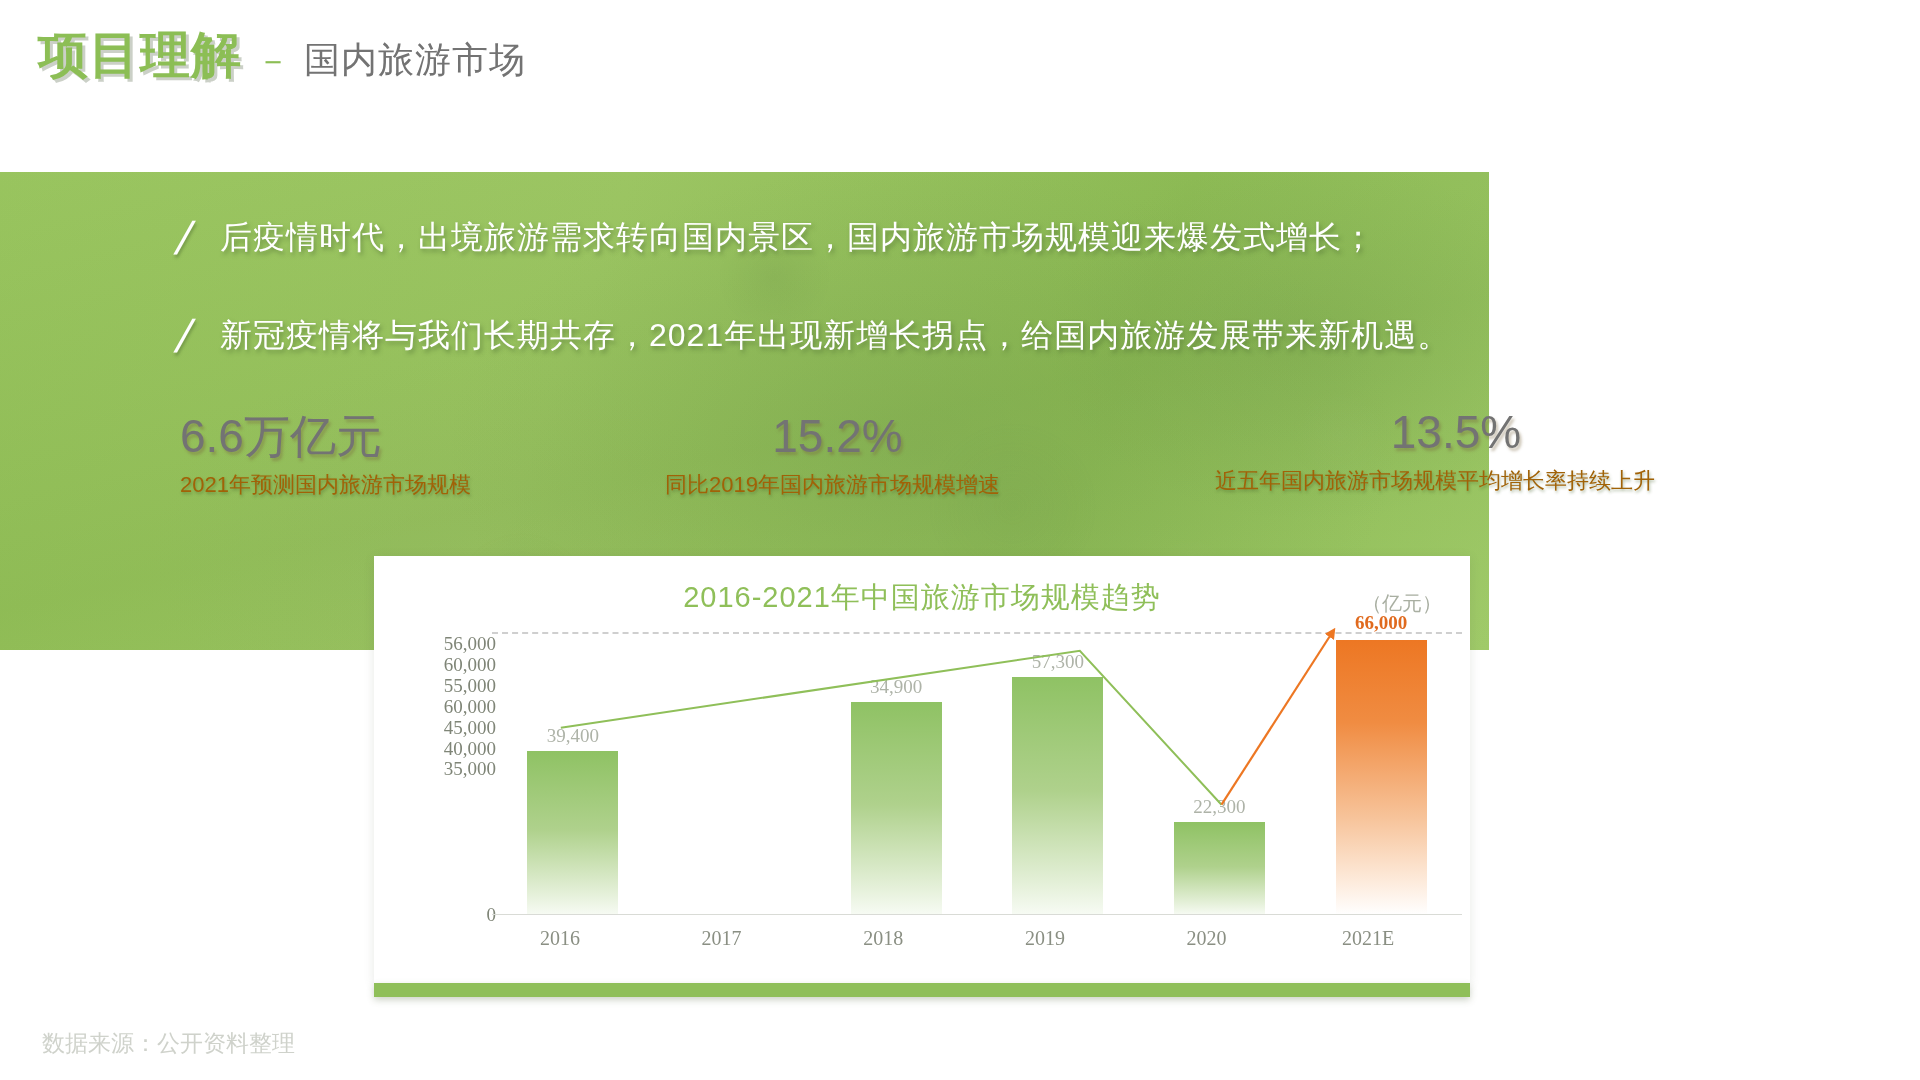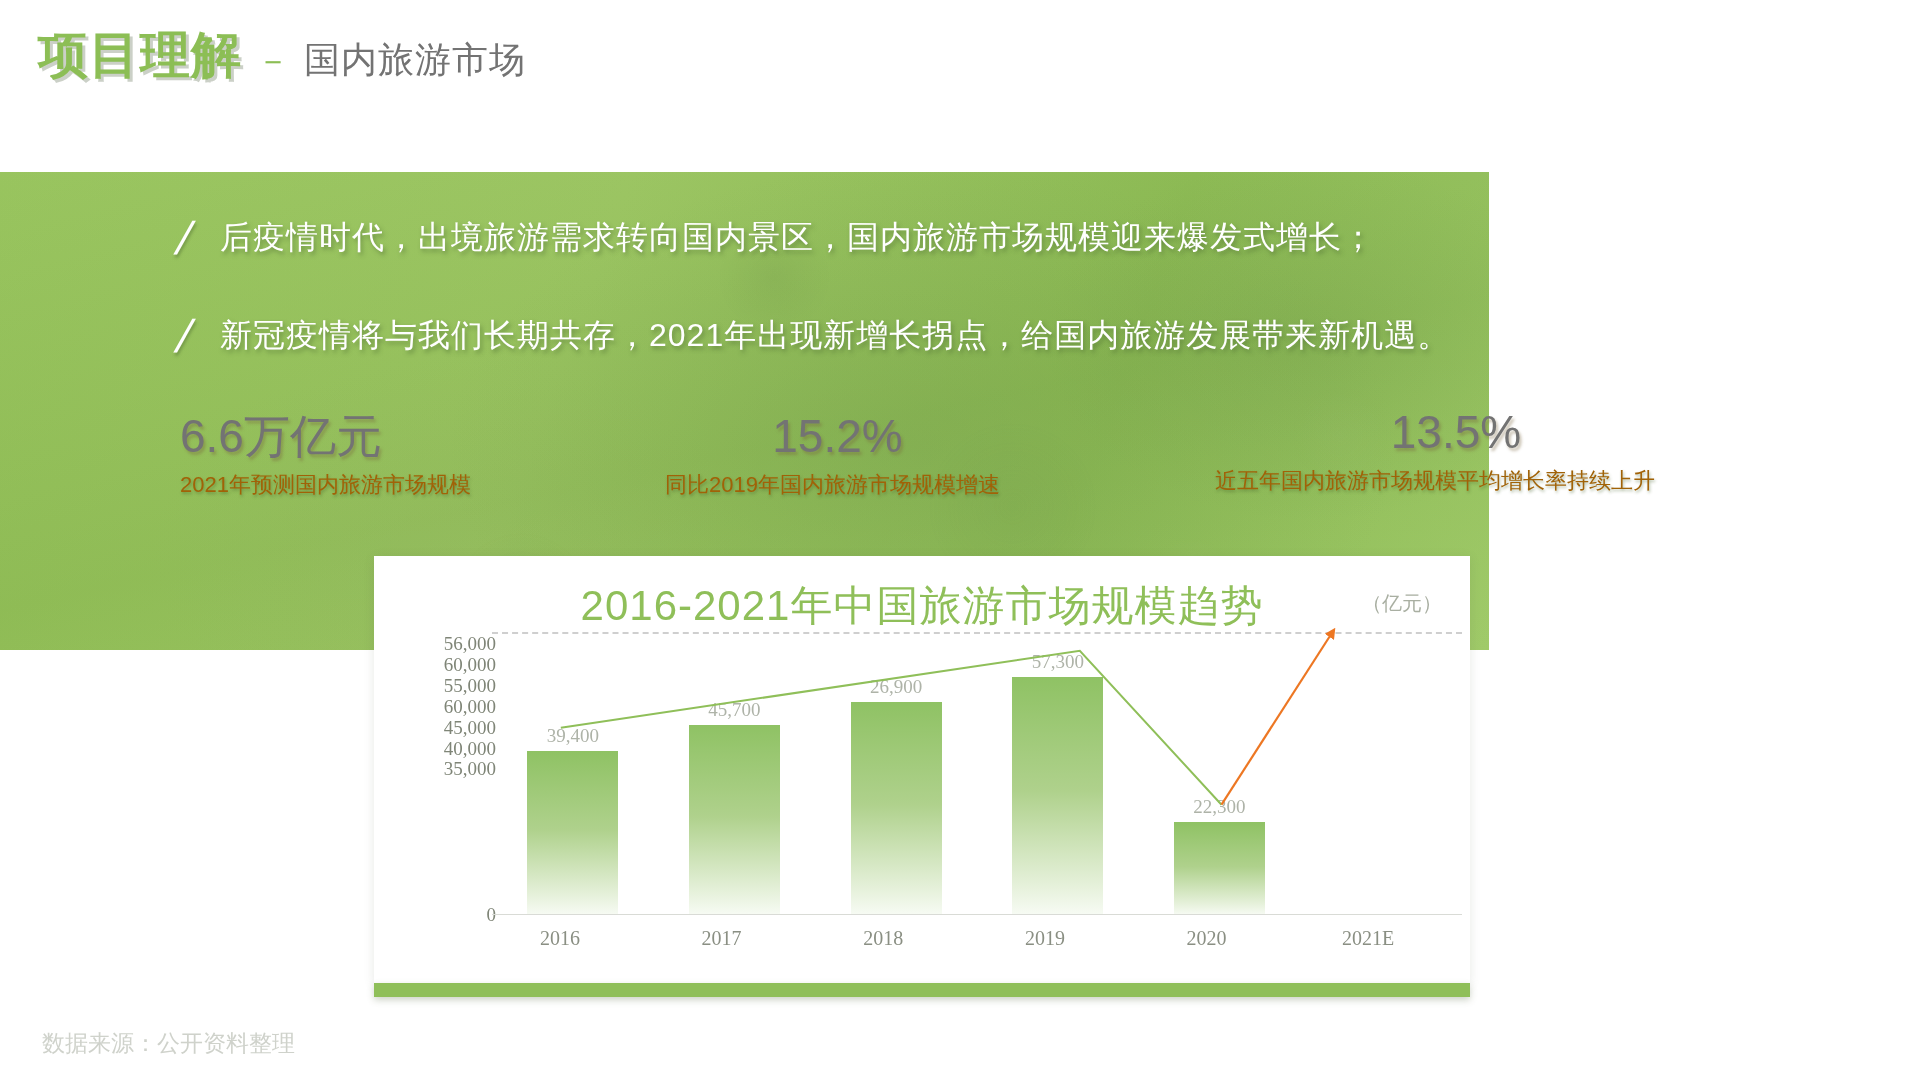--- a/index.html
+++ b/index.html
@@ -86,21 +86,21 @@
     background: #ffffff;
     box-shadow: 0 2px 10px rgba(80,90,70,0.14);
   }
   .card-accent {
     position: absolute; left: 374px; top: 983px; width: 1096px; height: 14px;
     background: #8FBF59;
     box-shadow: 0 3px 7px rgba(90,110,70,0.30);
   }
   .chart-title {
     position: absolute; left: 0; top: 22px; width: 100%;
-    text-align: center; font-size: 42px; color: #8FBF59; letter-spacing: 1px;
+    text-align: center; font-size: 29px; color: #8FBF59; letter-spacing: 1px;
   }
   .chart-unit {
     position: absolute; right: 28px; top: 34px;
     font-size: 20px; color: #A9AFA2;
   }
 
   
   .plot { position: absolute; left: 0; top: 0; width: 1096px; height: 427px; }
   .y-labels { position: absolute; left: 30px; top: 0; width: 92px; height: 100%; }
   .y-label {
@@ -204,35 +204,35 @@
           <div class="y-label" style="top: 171.721px;">45,000</div>
           <div class="y-label" style="top: 192.529px;">40,000</div>
           <div class="y-label" style="top: 213.338px;">35,000</div>
           <div class="y-label" style="top: 359px;">0</div>
         </div>
       <div class="bars" id="bars">
           <div class="bar-slot" style="left: 1%; width: 14.6667%; height: 100%;">
             <div class="bar" style="height: 163.974px;"></div>
             <div class="bar-label" style="bottom: 167.974px;">39,400</div>
           </div>
-          <div class="bar-slot" style="left: 17.6667%; width: 14.6667%; height: 100%;">
-            <div class="bar" style="height: 190.193px;"></div>
-            <div class="bar-label" style="bottom: 194.193px;">45,700</div>
-          </div>
           <div class="bar-slot" style="left: 34.3333%; width: 14.6667%; height: 100%;">
             <div class="bar" style="height: 213.499px;"></div>
-            <div class="bar-label" style="bottom: 217.499px;">26,900</div>
+            <div class="bar-label" style="bottom: 217.499px;">34,900</div>
           </div>
           <div class="bar-slot" style="left: 51%; width: 14.6667%; height: 100%;">
             <div class="bar" style="height: 238.469px;"></div>
             <div class="bar-label" style="bottom: 242.469px;">57,300</div>
           </div>
           <div class="bar-slot" style="left: 67.6667%; width: 14.6667%; height: 100%;">
             <div class="bar" style="height: 92.8074px;"></div>
             <div class="bar-label" style="bottom: 96.8074px;">22,300</div>
+          </div>
+          <div class="bar-slot" style="left: 84.3333%; width: 14.6667%; height: 100%;">
+            <div class="bar orange" style="height: 274.676px;"></div>
+            <div class="bar-label highlight" style="bottom: 280.676px;">66,000</div>
           </div>
         </div>
       <div class="baseline"></div>
       <div class="x-labels" id="x-labels">
           <div class="x-label" style="left: 0%;">2016</div>
           <div class="x-label" style="left: 16.6667%;">2017</div>
           <div class="x-label" style="left: 33.3333%;">2018</div>
           <div class="x-label" style="left: 50%;">2019</div>
           <div class="x-label" style="left: 66.6667%;">2020</div>
           <div class="x-label" style="left: 83.3333%;">2021E</div>

